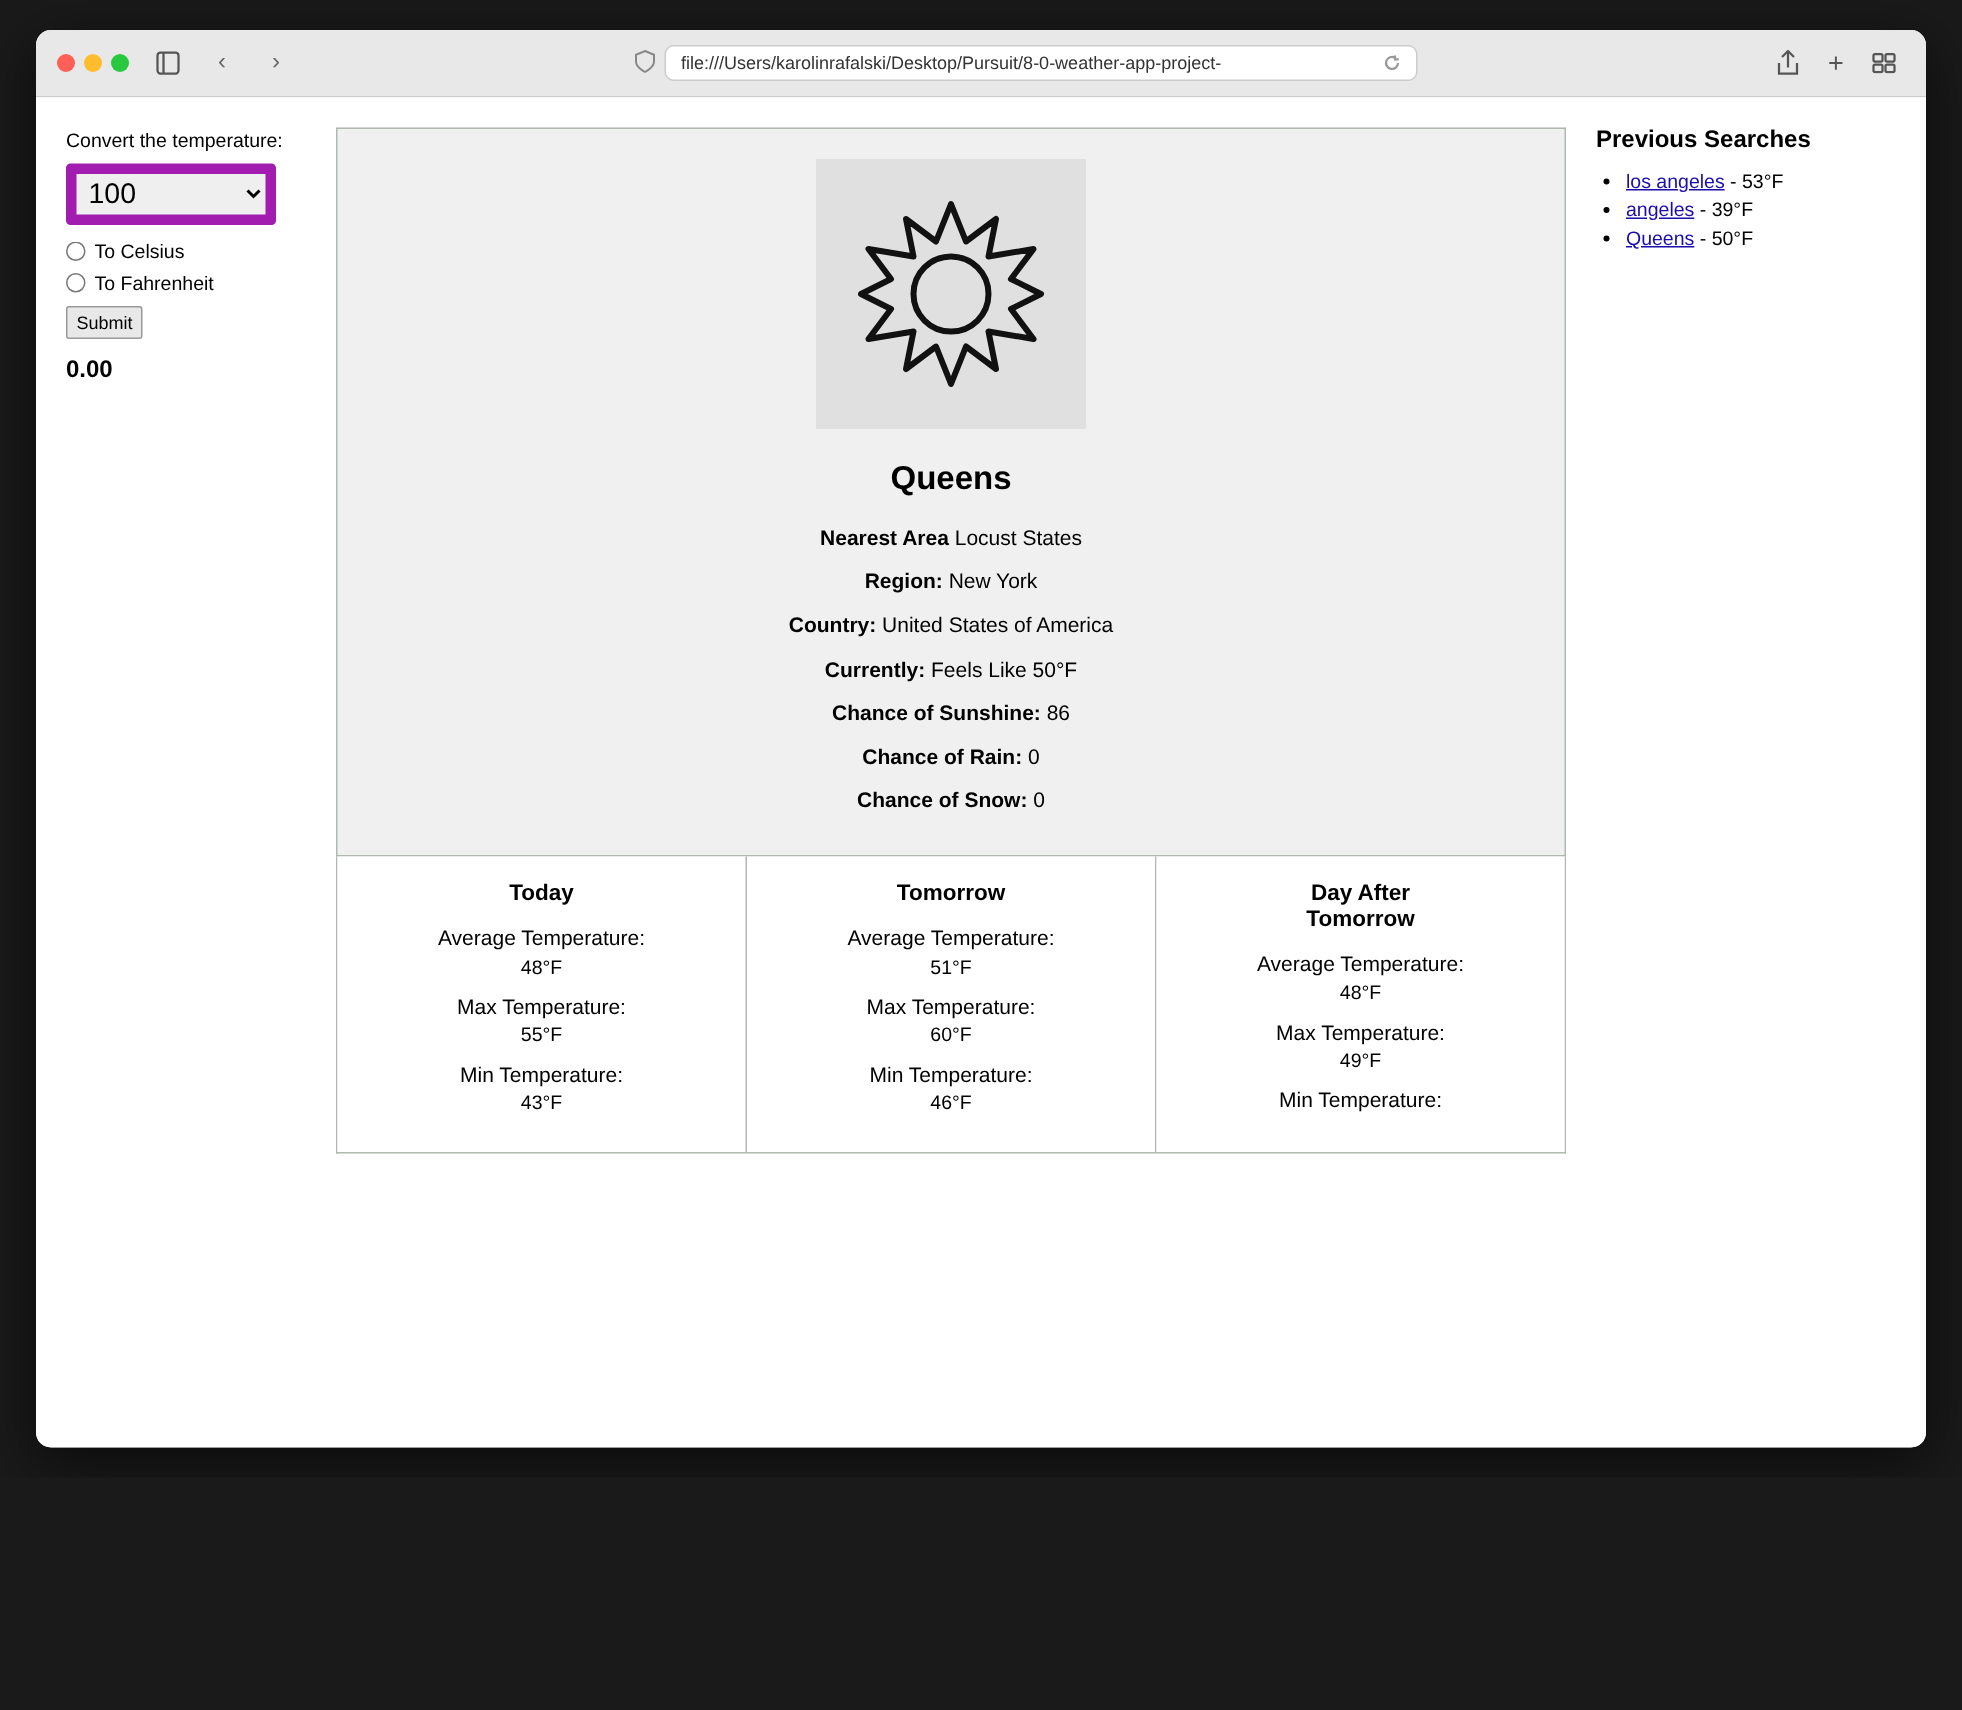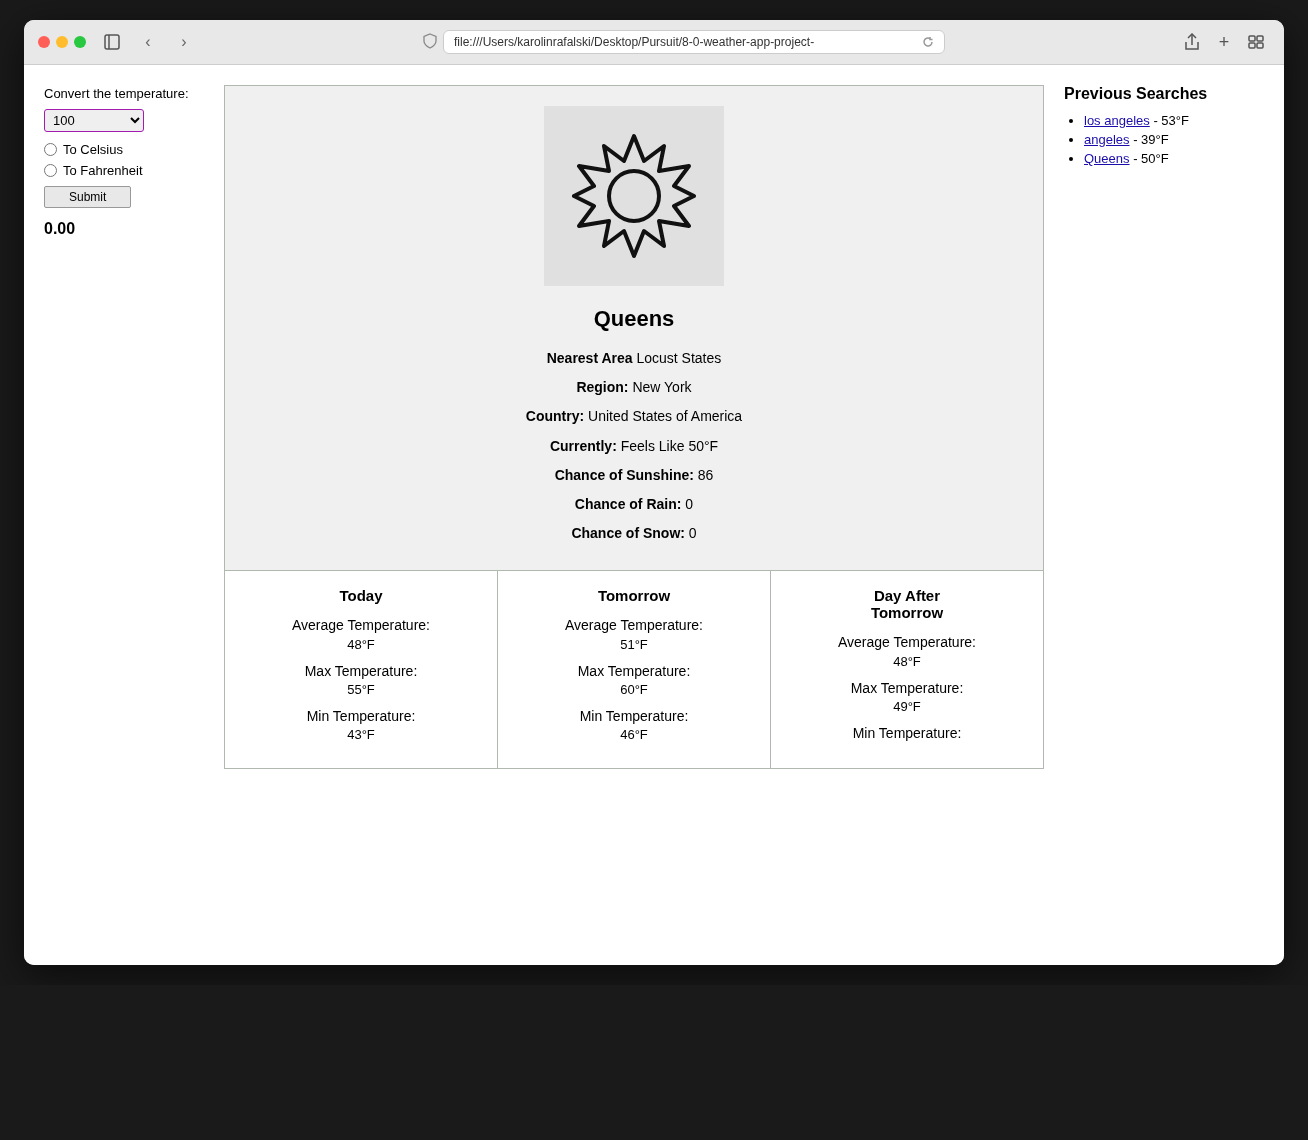--- a/index.html
+++ b/index.html
@@ -171,45 +171,45 @@
     .sidebar {
       width: 160px;
       flex-shrink: 0;
     }
     .convert-label {
       font-size: 13px;
       line-height: 1.4;
       margin-bottom: 6px;
     }
     .convert-select {
-      width: 100px;
-      font-size: 13px;
+      width: 140px;
+      font-size: 19px;
       padding: 2px 4px;
-      border: 1px solid #a21caf;
+      border: 7px solid #a21caf;
       border-radius: 3px;
       margin-bottom: 10px;
       appearance: auto;
     }
     .radio-group {
       margin-bottom: 8px;
     }
     .radio-item {
       display: flex;
       align-items: center;
       gap: 6px;
       margin-bottom: 6px;
       font-size: 13px;
     }
     .radio-item input[type="radio"] {
       cursor: pointer;
     }
     .submit-btn {
       background: #e8e8e8;
       border: 1px solid #999;
-      padding: 3px 24px;
+      padding: 3px 6px;
       font-size: 12px;
       cursor: pointer;
       border-radius: 2px;
       margin-bottom: 12px;
     }
     .converted-result {
       font-size: 16px;
       font-weight: bold;
     }
 

